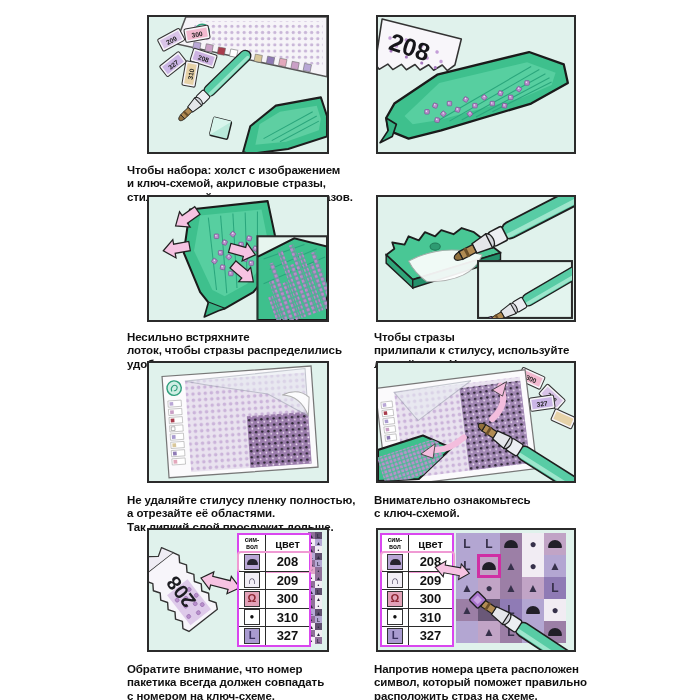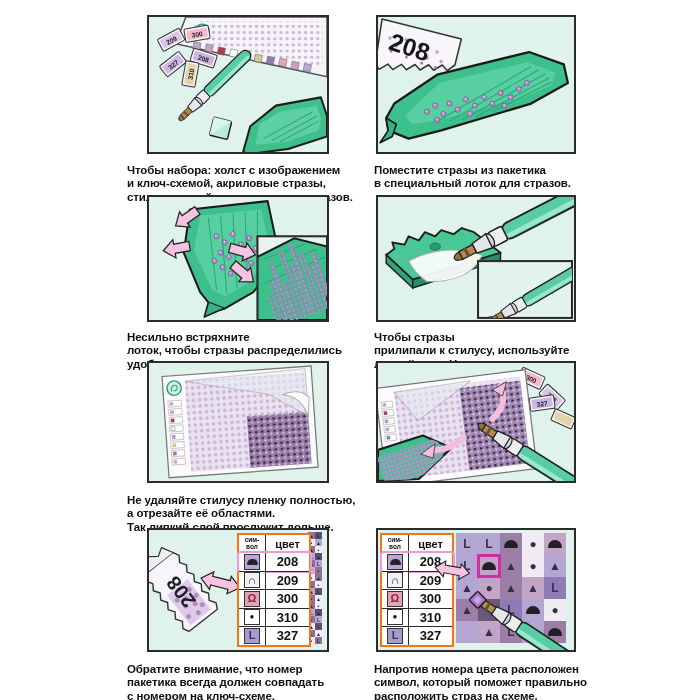--- a/index.html
+++ b/index.html
@@ -4,21 +4,21 @@
 <style>
   html,body { margin:0; padding:0; }
   body { width:700px; height:700px; background:#ffffff; font-family:"Liberation Sans",sans-serif; position:relative; overflow:hidden; }
   .sheet { position:absolute; inset:0; }
   .box { position:absolute; background:#e0f2ec; border:2px solid #2b2b2b; overflow:hidden; }
   .box svg.art { position:absolute; inset:0; width:100%; height:100%; }
   .cap { position:absolute; font-weight:bold; font-size:11.5px; line-height:1.2; color:#101010; white-space:pre-line; letter-spacing:-0.1px; width:270px; }
   svg text { font-family:"Liberation Sans",sans-serif; font-weight:bold; }
 
   
-  .kt { position:absolute; background:#fff; border:2px solid #f97316; width:70px; z-index:3; }
+  .kt { position:absolute; background:#fff; border:2px solid #d946ef; width:70px; z-index:3; }
   .kt-head { display:flex; height:17px; border-bottom:1.5px solid #2b2b2b; }
   .kt-hs { width:26px; font-weight:bold; font-size:6.5px; line-height:1.05; white-space:pre-line; display:flex; align-items:center; justify-content:center; text-align:center; border-right:1.5px solid #2b2b2b; color:#111; }
   .kt-hc { flex:1; font-weight:bold; font-size:11px; display:flex; align-items:center; justify-content:center; color:#111; }
   .kt-row { display:flex; height:17.5px; position:relative; }
   .kt-row + .kt-row { border-top:1.5px solid #2b2b2b; }
   .kt-sym { width:26px; border-right:1.5px solid #2b2b2b; display:flex; align-items:center; justify-content:center; background:#fff; }
   .kt-num { flex:1; display:flex; align-items:center; justify-content:center; font-weight:bold; font-size:13px; color:#111; }
   .sbox { width:14px; height:14px; border:1px solid #333; display:flex; align-items:center; justify-content:center; font-weight:bold; font-size:11px; line-height:1; }
   .bg208 { background:#b9a7d6; }
   .bg209 { background:#f2eef6; color:#2b2342; }
@@ -196,22 +196,20 @@
           <use href="#stone" transform="translate(120,74) rotate(20)"></use>
         <use href="#stone" transform="translate(130,78)"></use>
           <use href="#stone" transform="translate(138,70) rotate(35)"></use>
         <use href="#stone" transform="translate(58,100) rotate(10)"></use>
           <use href="#stone" transform="translate(90,94) rotate(50)"></use>
         <use href="#stone" transform="translate(124,86) rotate(10)"></use>
           <use href="#stone" transform="translate(146,64)"></use>
       </g>
     </svg>
   </div>
-  <p class="cap" style="left:374px;top:152px">Поместите стразы из пакетика
-в специальный лоток для стразов.</p>
 
   <div class="box" style="left:147px;top:195px;width:178px;height:123px">
     <svg class="art" viewBox="0 0 174 119" preserveAspectRatio="none">
       <defs>
         <pattern id="p3s" width="4.6" height="4.6" patternUnits="userSpaceOnUse">
           <rect width="4.6" height="4.6" fill="#3ec08d"></rect>
           <rect x="0.4" y="0.4" width="3.4" height="3.4" rx="0.6" fill="#b98fcb" stroke="#8a5fa5" stroke-width="0.4"></rect>
         </pattern>
         <clipPath id="p3c">
             <rect x="106" y="38" width="68" height="81"></rect>
@@ -438,20 +436,22 @@
       </g>
       <g>
         <path d="M112,54 q16,-14 8,-32" fill="none" stroke="#f3bddd" stroke-width="6" stroke-linecap="round"></path>
         <polygon points="112,26 126,18 122,32" fill="#f3bddd" stroke="#333" stroke-width="0.8"></polygon>
         <path d="M84,72 q-16,14 -32,12" fill="none" stroke="#f3bddd" stroke-width="6" stroke-linecap="round"></path>
         <polygon points="56,78 42,88 54,92" fill="#f3bddd" stroke="#333" stroke-width="0.8"></polygon>
       </g>
       <use href="#penA" transform="translate(202,124) rotate(212)"></use>
     </svg>
   </div>
+  <p class="cap" style="left:374px;top:482px">Внимательно ознакомьтесь
+с ключ-схемой.</p>
 
   <div class="box" style="left:147px;top:528px;width:178px;height:120px">
     <svg class="art" style="width:100px;height:116px" viewBox="0 0 100 116">
       <g transform="translate(32,62) rotate(-38)">
         <path d="M-18,-36 L18,-36 L21,-30 L17,-24 L21,-18 L17,-12 L21,-6 L17,0 L21,6 L17,12 L21,18 L17,24 L21,30 L18,36 L-18,36 L-21,30 L-17,24 L-21,18 L-17,12 L-21,6 L-17,0 L-21,-6 L-17,-12 L-21,-18 L-17,-24 L-21,-30 Z" fill="#f7f5fa" stroke="#333" stroke-width="1.4" stroke-linejoin="round"></path>
         <path d="M-18,-36 L-24,-46 L-12,-42 L-4,-48 L4,-42 L12,-47 L18,-36" fill="#efecf4" stroke="#333" stroke-width="1.2" stroke-linejoin="round"></path>
         <rect x="-13" y="-6" width="26" height="38" fill="#d9c2e6" opacity="0.85"></rect>
         <g fill="#b98fcb" stroke="#8a5fa5" stroke-width="0.5">
           <circle cx="-8" cy="4" r="2"></circle>
             <circle cx="0" cy="8" r="2"></circle>

